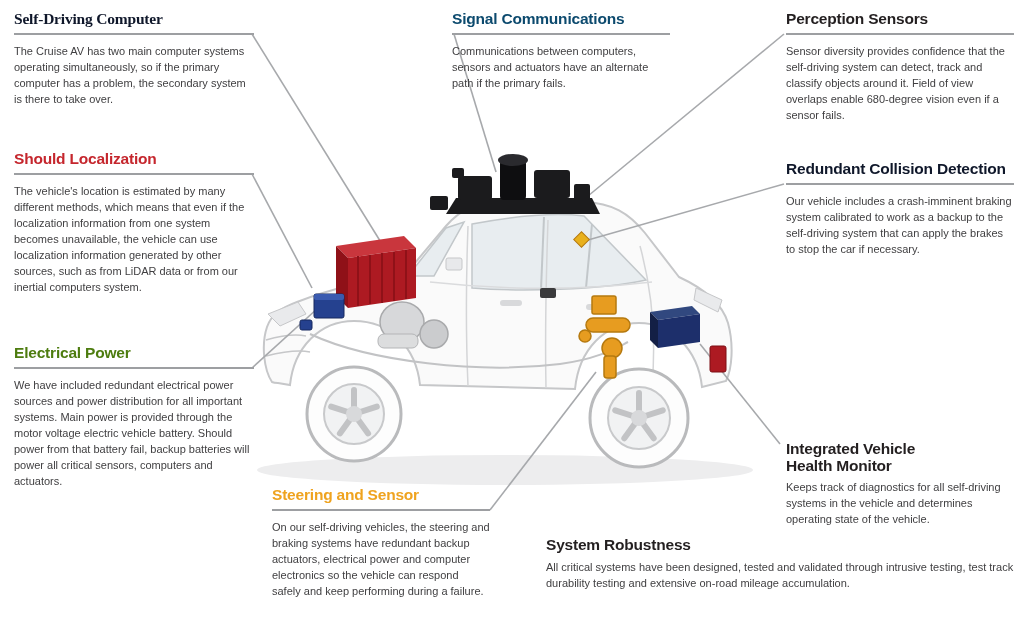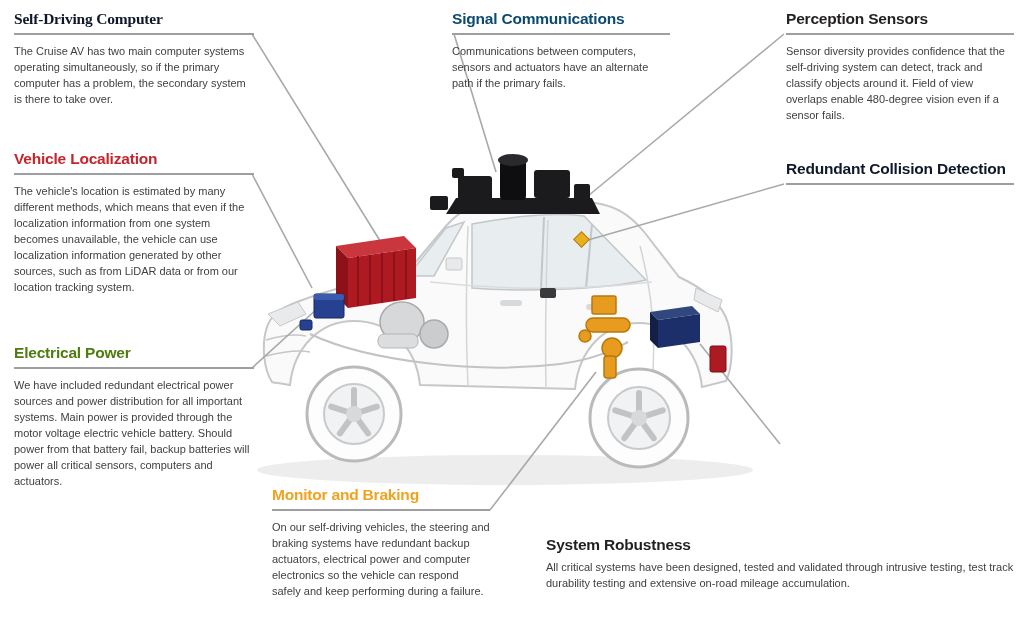--- a/index.html
+++ b/index.html
@@ -176,47 +176,50 @@
 
   <section class="callout" id="co-sig">
     <h2 style="color: #0c4a6e;">Signal Communications</h2>
     <div class="rule"></div>
     <p>Communications between computers, sensors and actuators have an alternate path if the primary fails.</p>
   </section>
 
   <section class="callout" id="co-per">
     <h2 style="color: rgb(35, 31, 32);">Perception Sensors</h2>
     <div class="rule"></div>
-    <p>Sensor diversity provides confidence that the self-driving system can detect, track and classify objects around it. Field of view overlaps enable 480-degree vision even if a sensor fails.</p>
+    <p>Sensor diversity provides confidence that the self-driving system can detect, track and classify objects around it. Field of view overlaps enable 680-degree vision even if a sensor fails.</p>
   </section>
 
   <section class="callout" id="co-vloc">
-    <h2 style="color: rgb(197, 38, 45);">Vehicle Localization</h2>
-    <div class="rule"></div>
-    <p>The vehicle's location is estimated by many different methods, which means that even if the localization information from one system becomes unavailable, the vehicle can use localization information generated by other sources, such as from LiDAR data or from our location tracking system.</p>
+    <h2 style="color: rgb(197, 38, 45);">Should Localization</h2>
+    <div class="rule"></div>
+    <p>The vehicle's location is estimated by many different methods, which means that even if the localization information from one system becomes unavailable, the vehicle can use localization information generated by other sources, such as from LiDAR data or from our inertial computers system.</p>
   </section>
 
   <section class="callout" id="co-rcd">
     <h2 style="color: #0f172a;">Redundant Collision Detection</h2>
     <div class="rule"></div>
+    <p>Our vehicle includes a crash-imminent braking system calibrated to work as a backup to the self-driving system that can apply the brakes to stop the car if necessary.</p>
   </section>
 
   <section class="callout" id="co-epow">
     <h2 style="color: #4d7c0f;">Electrical Power</h2>
     <div class="rule"></div>
     <p>We have included redundant electrical power sources and power distribution for all important systems. Main power is provided through the motor voltage electric vehicle battery. Should power from that battery fail, backup batteries will power all critical sensors, computers and actuators.</p>
   </section>
 
   <section class="callout" id="co-steer">
-    <h2 style="color: rgb(239, 163, 31);">Monitor and Braking</h2>
+    <h2 style="color: rgb(239, 163, 31);">Steering and Sensor</h2>
     <div class="rule"></div>
     <p>On our self-driving vehicles, the steering and braking systems have redundant backup actuators, electrical power and computer electronics so the vehicle can respond safely and keep performing during a failure.</p>
   </section>
 
   <section class="callout no-rule wrap-title" id="co-ivhm">
+    <h2 style="color: rgb(35, 31, 32);">Integrated Vehicle Health Monitor</h2>
+    <p>Keeps track of diagnostics for all self-driving systems in the vehicle and determines operating state of the vehicle.</p>
   </section>
 
   <section class="callout no-rule" id="co-sysrob">
     <h2 style="color: rgb(35, 31, 32);">System Robustness</h2>
     <p>All critical systems have been designed, tested and validated through intrusive testing, test track durability testing and extensive on-road mileage accumulation.</p>
   </section>
 
 </div>
 
 </body></html>

